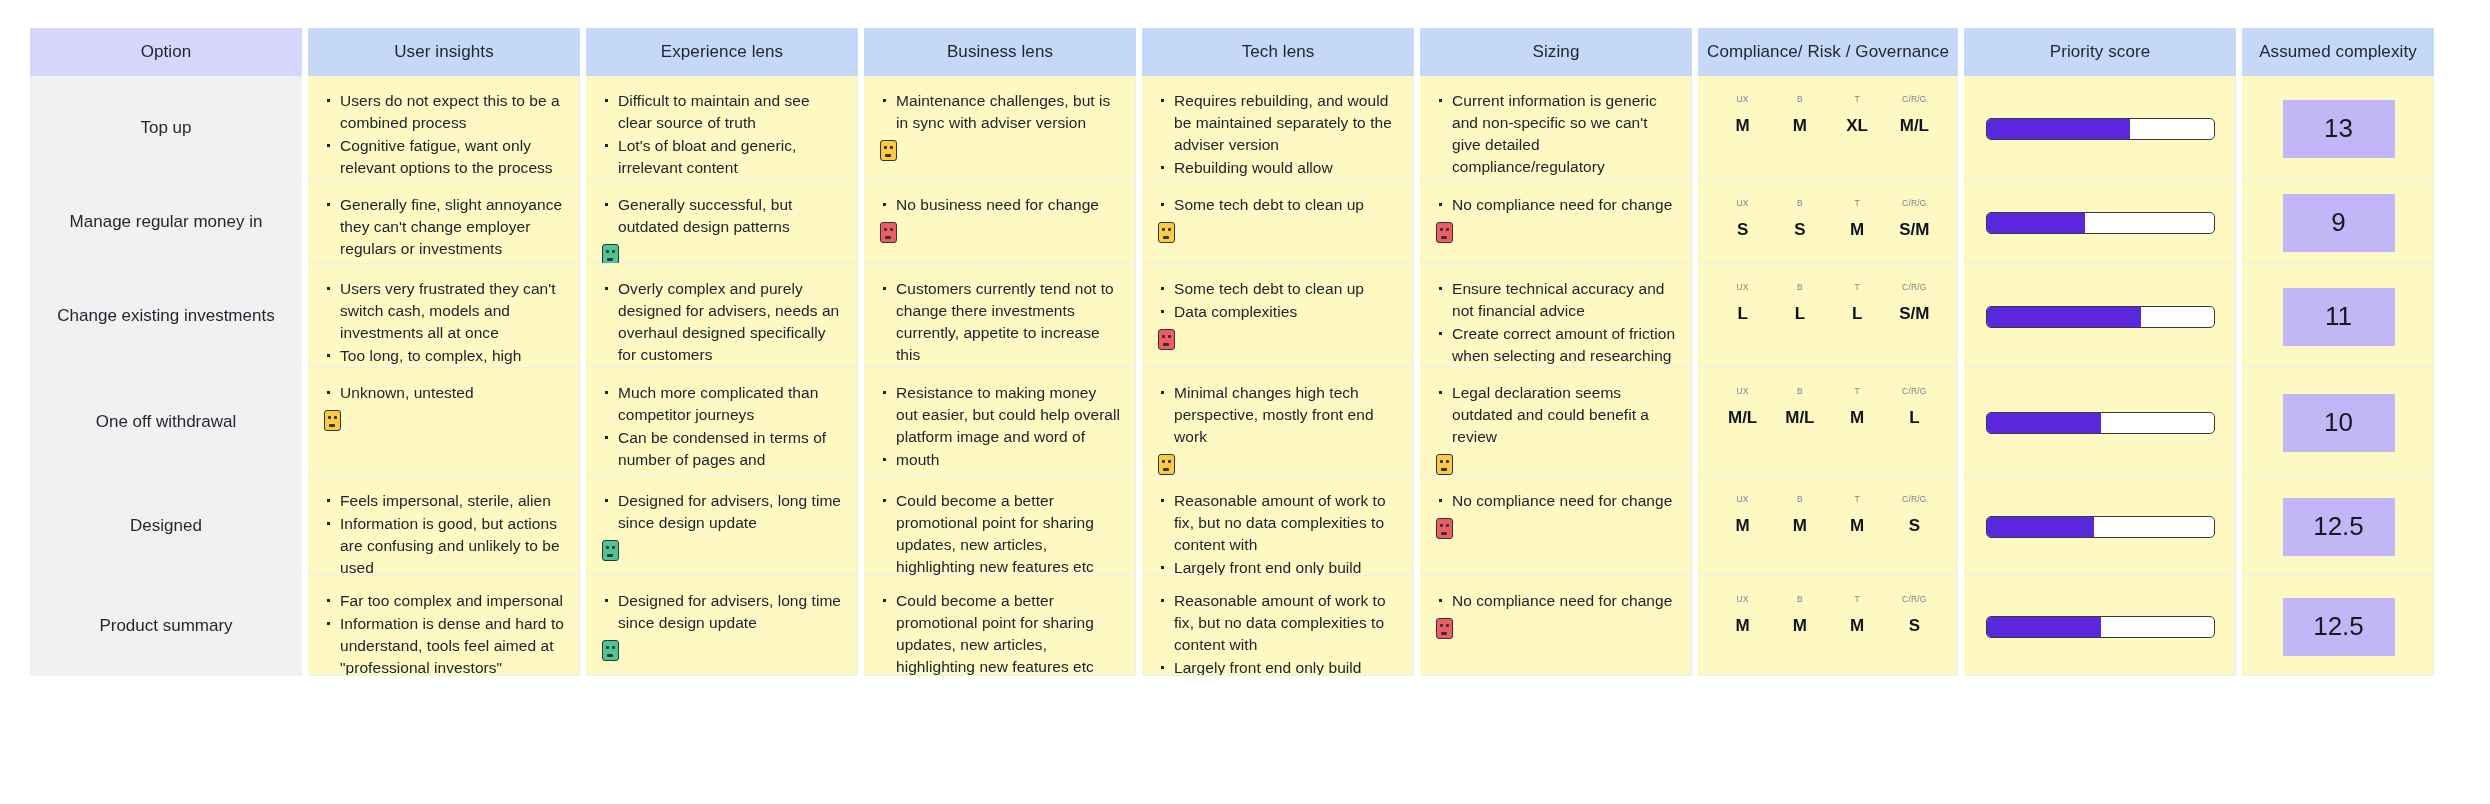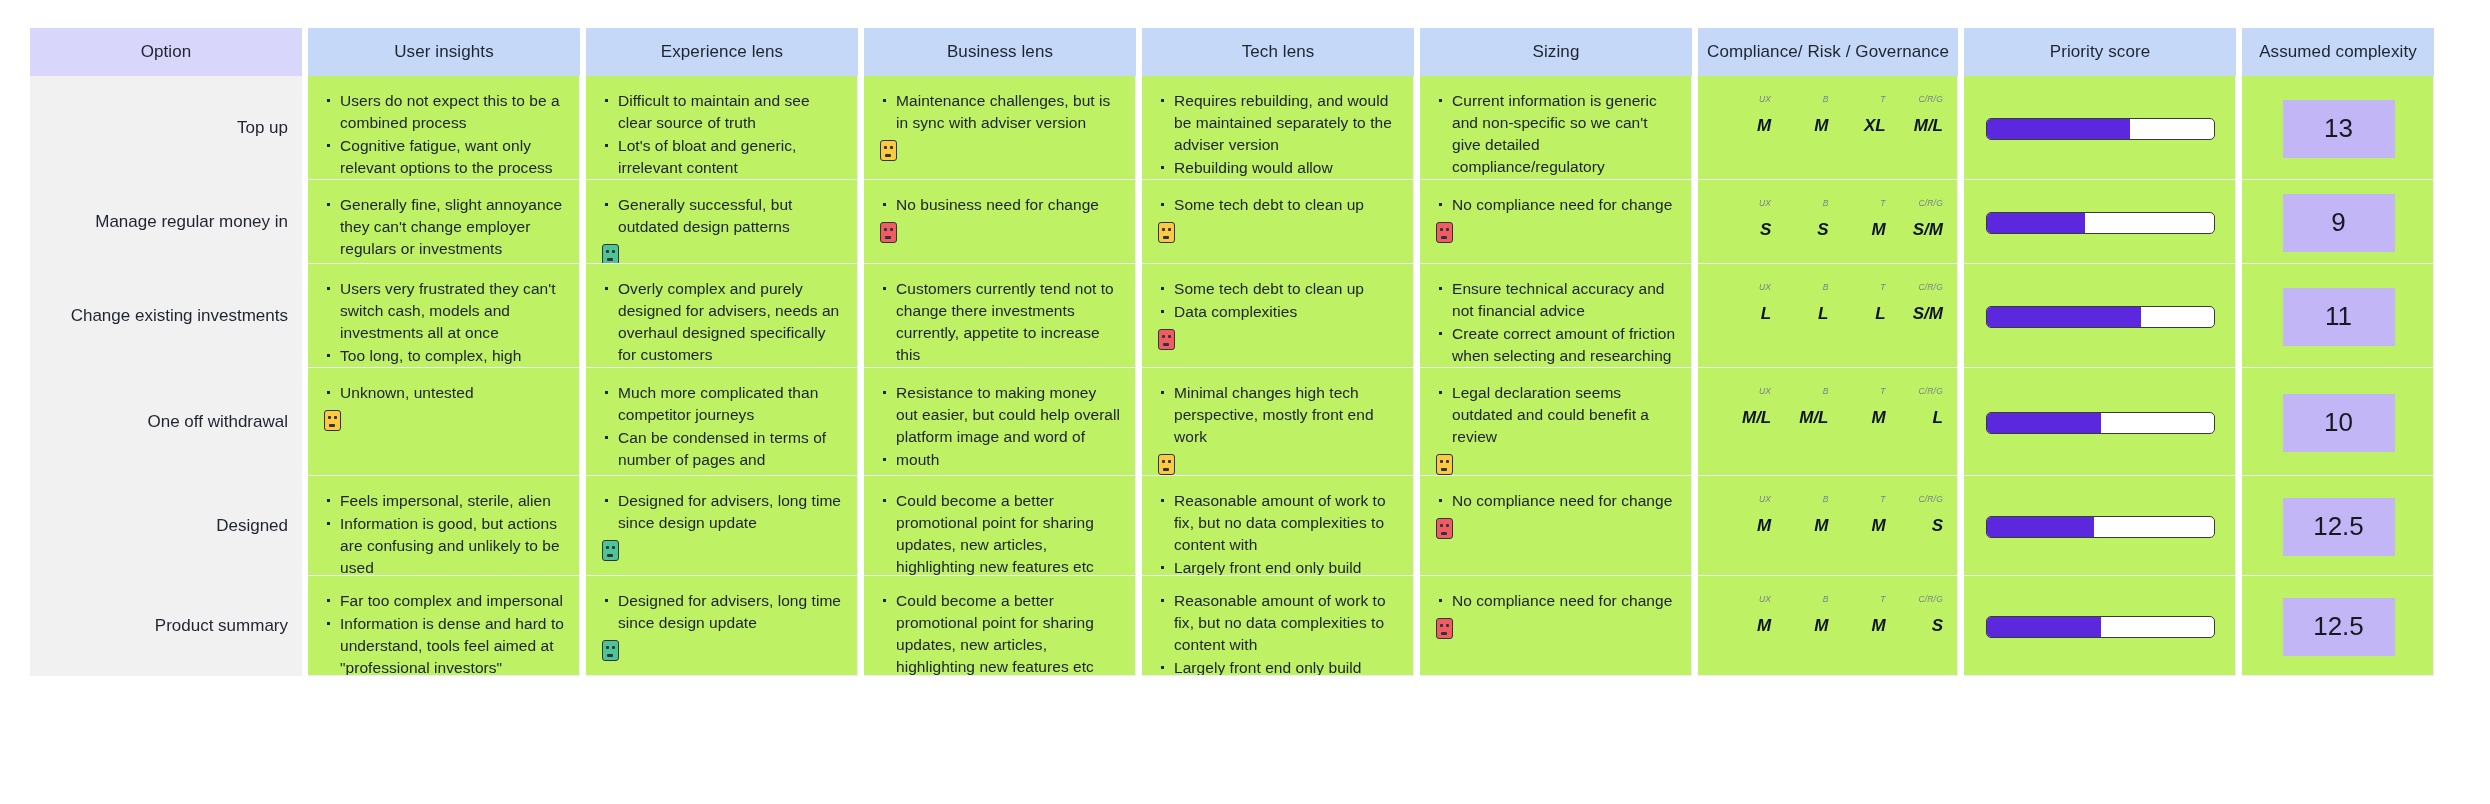--- a/index.html
+++ b/index.html
@@ -33,33 +33,33 @@
     align-items: center;
     justify-content: center;
     font-size: 17px;
     color: #1f2430;
     letter-spacing: .1px;
     background: #c5d8f7;
   }
   .hdr.option { background: #d9d6fb; }
 
   .cell {
-    background: #bef264;
+    background: #fef9c3;
     border-bottom: 1px solid #eceef1;
     border-right: 1px solid #eceef1;
     position: relative;
     padding: 14px 14px 12px 16px;
     overflow: hidden;
   }
   .cell.optcell {
     background: #f1f1f1;
     border: none;
     display: flex;
     align-items: center;
-    justify-content: flex-end;
+    justify-content: center;
     text-align: center;
     padding: 8px 14px;
   }
   .optlabel { font-size: 17px; color: #1f2430; line-height: 1.35; }
 
   ul.bl {
     margin: 0; padding: 0; list-style: none;
   }
   ul.bl li {
     position: relative;
@@ -112,22 +112,21 @@
     width: 6px; height: 2.2px;
     background: #2f3440;
     border-radius: 1px;
   }
 
   
   .sizing-inner { padding-top: 4px; }
   .size-head, .size-vals {
     display: grid;
     grid-template-columns: 1fr 1fr 1fr 1fr;
-    text-align: right;
-    font-style: italic;
+    text-align: center;
   }
   .size-head span {
     font-size: 8.5px;
     color: #7a8090;
     letter-spacing: .2px;
   }
   .size-vals span {
     font-size: 17px;
     font-weight: bold;
     color: #101420;

